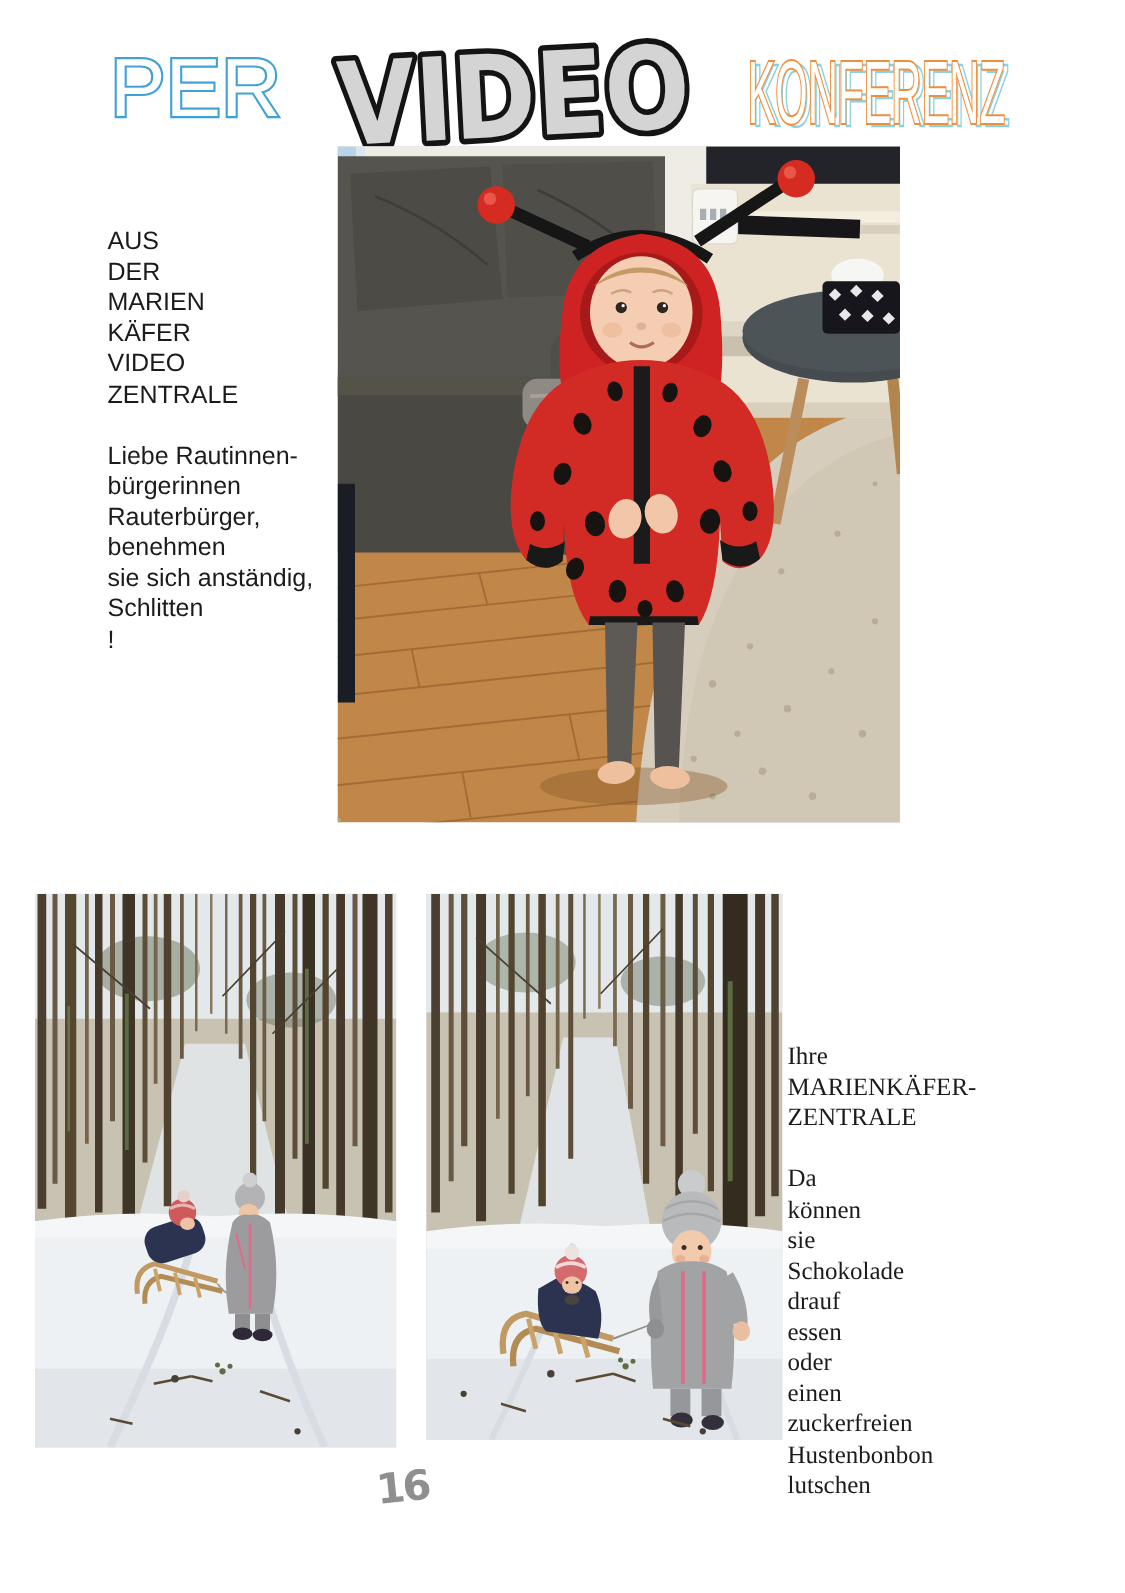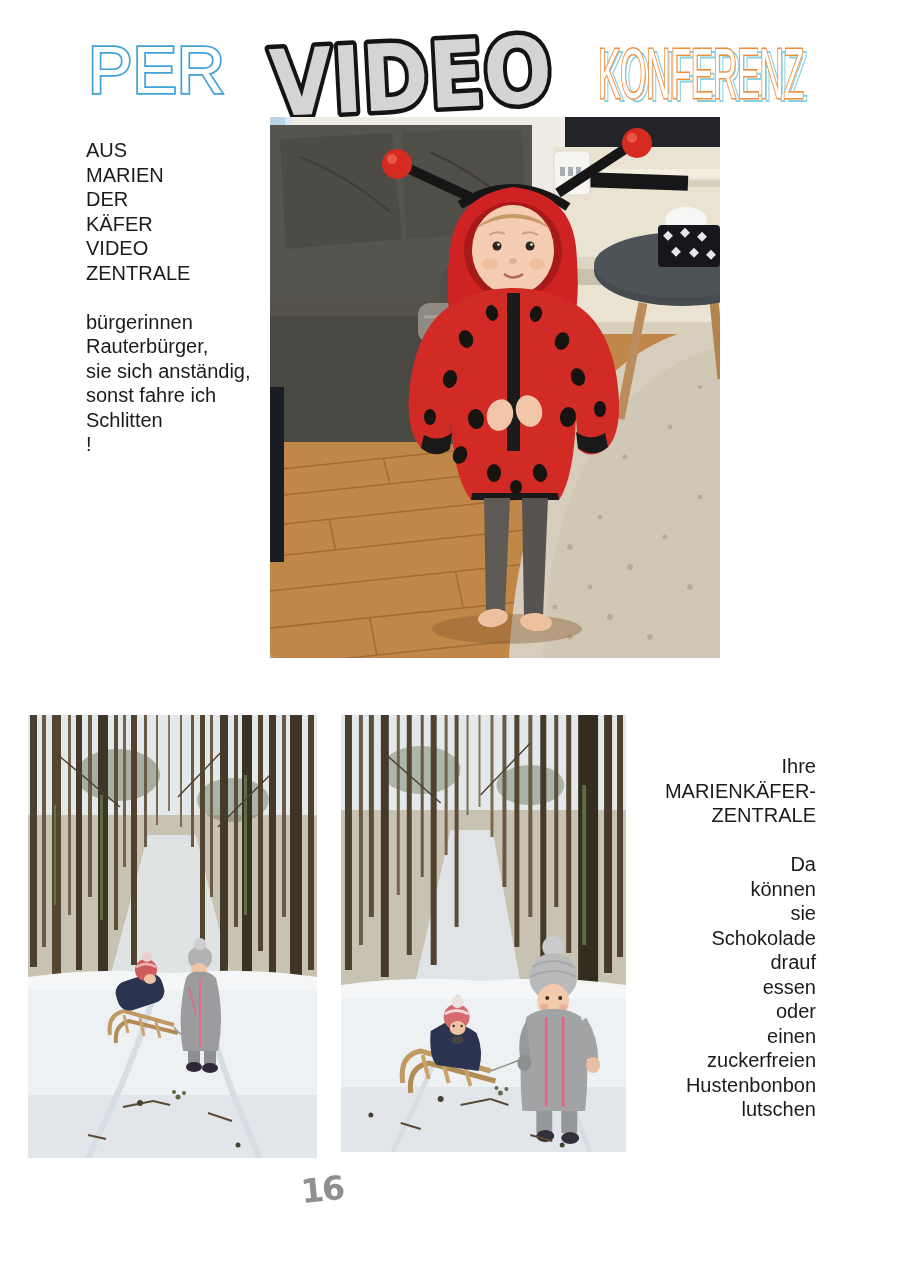--- a/index.html
+++ b/index.html
@@ -2,24 +2,24 @@
 <html><head>
 <meta charset="utf-8">
 <style>
   html,body{margin:0;padding:0;background:#ffffff;}
   body{width:900px;height:1274px;position:relative;overflow:hidden;
        font-family:"Liberation Sans",sans-serif;color:#1c1c1c;}
   .abs{position:absolute;}
   
   #title-banner{left:78px;top:22px;width:744px;height:98px;}
   
-  .caption{font-size:20px;line-height:24.5px;color:#1b1b1b;}
+  .caption{font-size:20px;line-height:24.5px;color:#1b1b1b;margin-top:43px;}
   .caption .tline{min-height:24.5px;white-space:nowrap;}
   #left-caption{left:86px;top:138px;width:200px;text-align:left;}
-  #right-caption{left:630px;top:754px;width:186px;text-align:right;}
+  #right-caption{left:630px;top:790px;width:186px;text-align:left;font-family:Liberation Serif, serif;}
   
   .photo{overflow:hidden;background:#ddd;}
   #main-photo{left:270px;top:117px;width:450px;height:541px;}
   #snow-photo-1{left:28px;top:715px;width:289px;height:443px;}
   #snow-photo-2{left:341px;top:715px;width:285px;height:437px;}
   .photo svg{display:block;width:100%;height:100%;}
   
   #page-number{left:301px;top:1170px;font-family:"DejaVu Sans",sans-serif;
       font-weight:900;font-size:33px;color:#8f8f8f;letter-spacing:-2px;
       transform:rotate(-6deg);}
@@ -34,30 +34,31 @@
   <g transform="rotate(-3 332 55)">
     <text x="192" y="87" font-size="92" font-weight="bold" textLength="282" lengthAdjust="spacingAndGlyphs" fill="#d4d4d4" stroke="#141414" stroke-width="9" stroke-linejoin="round" paint-order="stroke" style="font-family:'DejaVu Sans',sans-serif;">VIDEO</text>
   </g>
 
   <text x="524" y="79" font-size="71" textLength="206" lengthAdjust="spacingAndGlyphs" fill="none" stroke="#8ad0e0" stroke-width="2" style="font-family:'Liberation Sans',sans-serif;">KONFERENZ</text>
   <text x="520" y="76" font-size="71" textLength="206" lengthAdjust="spacingAndGlyphs" fill="#ffffff" stroke="#ee8f3d" stroke-width="3.2" paint-order="stroke" style="font-family:'Liberation Sans',sans-serif;">KONFERENZ</text>
 </svg>
 
 <div id="left-caption" class="abs caption">
   <div class="tline">AUS</div>
+  <div class="tline">DER</div>
   <div class="tline">MARIEN</div>
-  <div class="tline">DER</div>
   <div class="tline">KÄFER</div>
   <div class="tline">VIDEO</div>
   <div class="tline">ZENTRALE</div>
   <div class="tline"></div>
+  <div class="tline">Liebe Rautinnen-</div>
   <div class="tline">bürgerinnen</div>
   <div class="tline">Rauterbürger,</div>
+  <div class="tline">benehmen</div>
   <div class="tline">sie sich anständig,</div>
-  <div class="tline">sonst fahre ich</div>
   <div class="tline">Schlitten</div>
   <div class="tline">!</div>
 </div>
 
 <div id="main-photo" class="abs photo">
 <svg viewBox="0 0 450 541" preserveAspectRatio="none">
 
   <rect x="0" y="0" width="450" height="541" fill="#efece6"></rect>
 
   <rect x="0" y="0" width="15" height="145" fill="#b8d4e6"></rect>

